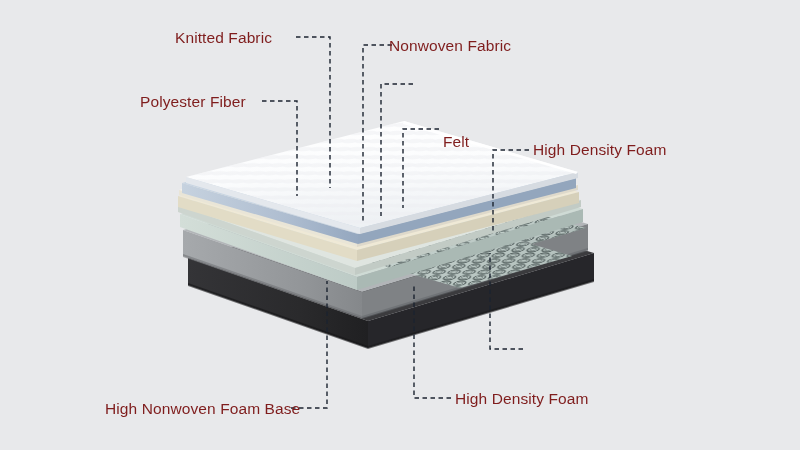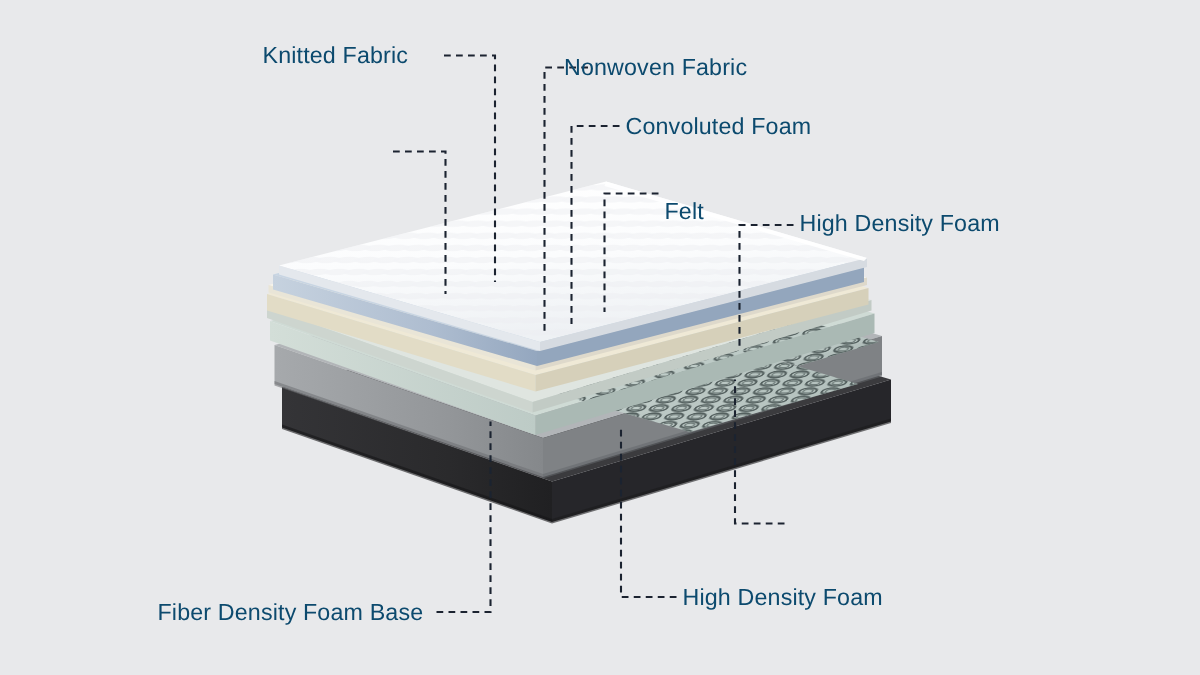--- a/index.html
+++ b/index.html
@@ -23,21 +23,21 @@
   .svg-layer {
     position: absolute;
     left: 0; top: 0;
     width: 800px;
     height: 450px;
   }
   .label-text {
     position: absolute;
     font-family: "Liberation Sans", sans-serif;
     font-size: 15.5px;
-    color: #0c4a6e;
+    color: #7f1d1d;
     white-space: nowrap;
     letter-spacing: 0.1px;
     line-height: 1;
   }
 </style>
 </head>
 <body style="background: rgb(232, 233, 235);">
 
 <div id="diagram-root">
 
@@ -178,27 +178,27 @@
       <path d="M523,349 H490 V253"></path>
 
       <path d="M451,398 H414 V283"></path>
 
       <path d="M291,408 H327 V281"></path>
     </g>
   </svg>
 
   <div class="label-text" style="left:175px; top:30px;">Knitted Fabric</div>
 
-  <div class="label-text" style="left:376px; top:38px;">Nonwoven Fabric</div>
-
-  <div class="label-text" style="left:417px; top:77px;">Convoluted Foam</div>
-
+  <div class="label-text" style="left:389px; top:38px;">Nonwoven Fabric</div>
+
+
+  <div class="label-text" style="left:140px; top:94px;">Polyester Fiber</div>
 
   <div class="label-text" style="left:443px; top:134px;">Felt</div>
 
   <div class="label-text" style="left:533px; top:142px;">High Density Foam</div>
 
 
   <div class="label-text" style="left:455px; top:391px;">High Density Foam</div>
 
-  <div class="label-text" style="left:105px; top:401px;">Fiber Density Foam Base</div>
+  <div class="label-text" style="left:105px; top:401px;">High Nonwoven Foam Base</div>
 
 </div>
 
 </body></html>

